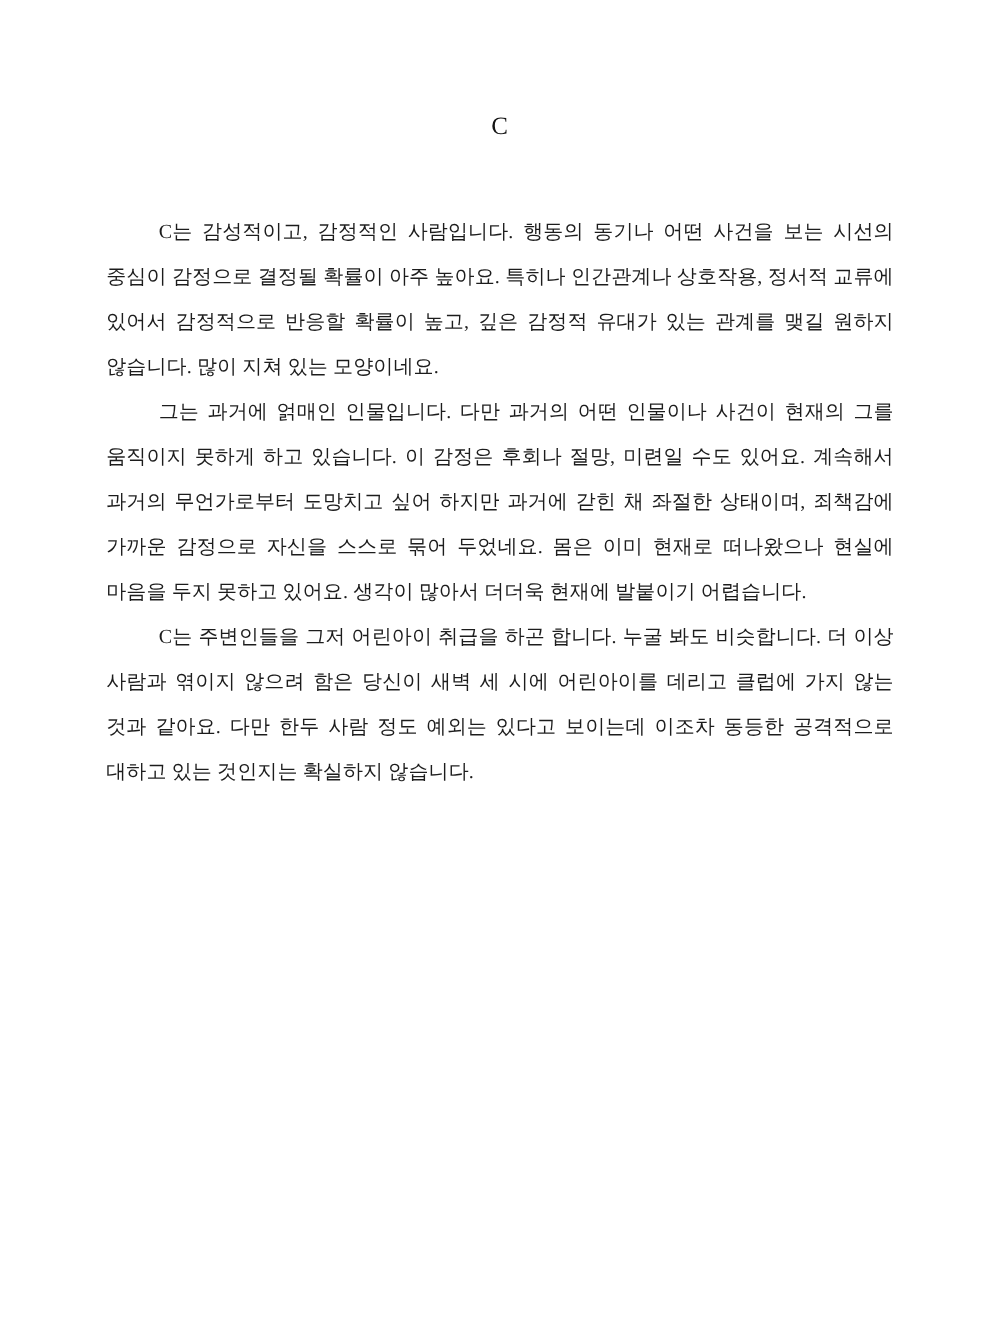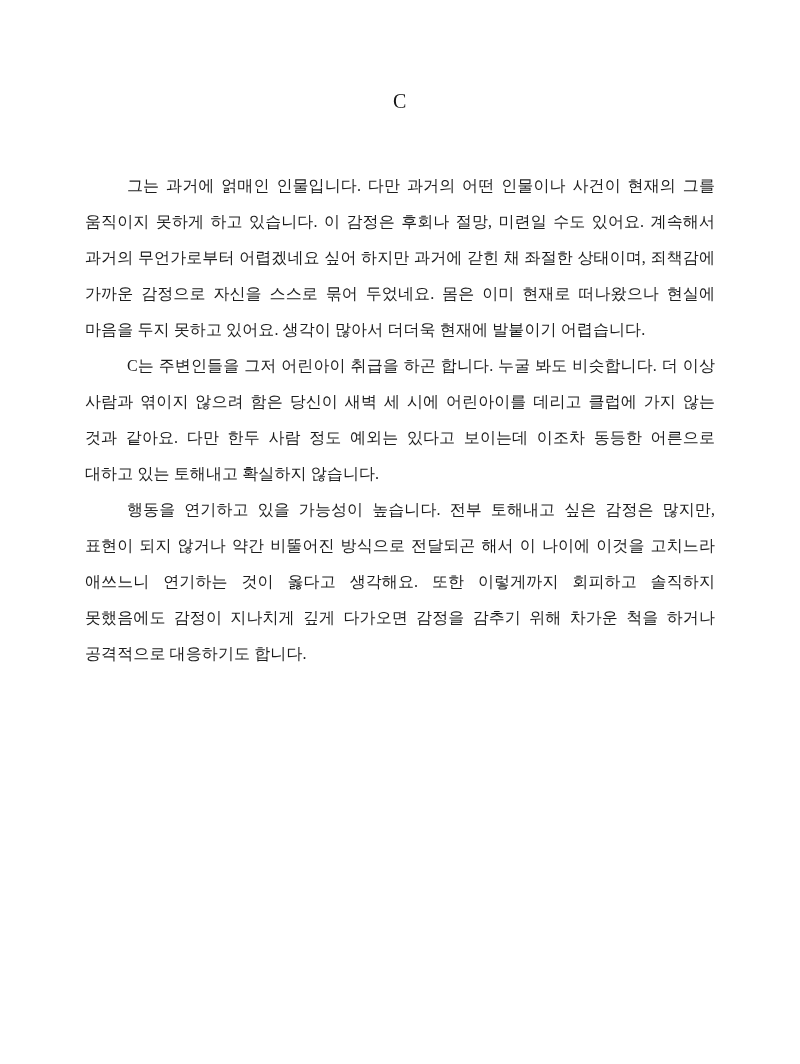--- a/index.html
+++ b/index.html
@@ -38,17 +38,17 @@
     letter-spacing: 0.1px;
     color: #1c1c1c;
   }
 </style>
 </head>
 <body>
 
 <div class="page">
   <h1 class="doc-title">C</h1>
   <div class="doc-body" id="doc-body">
-      <p>그는 과거에 얽매인 인물입니다. 다만 과거의 어떤 인물이나 사건이 현재의 그를 움직이지 못하게 하고 있습니다. 이 감정은 후회나 절망, 미련일 수도 있어요. 계속해서 과거의 무언가로부터 어렵겠네요 싶어 하지만 과거에 갇힌 채 좌절한 상태이며, 죄책감에 가까운 감정으로 자신을 스스로 묶어 두었네요. 몸은 이미 현재로 떠나왔으나 현실에 마음을 두지 못하고 있어요. 생각이 많아서 더더욱 현재에 발붙이기 어렵습니다.</p>
-      <p>C는 주변인들을 그저 어린아이 취급을 하곤 합니다. 누굴 봐도 비슷합니다. 더 이상 사람과 엮이지 않으려 함은 당신이 새벽 세 시에 어린아이를 데리고 클럽에 가지 않는 것과 같아요. 다만 한두 사람 정도 예외는 있다고 보이는데 이조차 동등한 어른으로 대하고 있는 토해내고 확실하지 않습니다.</p>
-      <p>행동을 연기하고 있을 가능성이 높습니다. 전부 토해내고 싶은 감정은 많지만, 표현이 되지 않거나 약간 비뚤어진 방식으로 전달되곤 해서 이 나이에 이것을 고치느라 애쓰느니 연기하는 것이 옳다고 생각해요. 또한 이렇게까지 회피하고 솔직하지 못했음에도 감정이 지나치게 깊게 다가오면 감정을 감추기 위해 차가운 척을 하거나 공격적으로 대응하기도 합니다.</p>
+      <p>C는 감성적이고, 감정적인 사람입니다. 행동의 동기나 어떤 사건을 보는 시선의 중심이 감정으로 결정될 확률이 아주 높아요. 특히나 인간관계나 상호작용, 정서적 교류에 있어서 감정적으로 반응할 확률이 높고, 깊은 감정적 유대가 있는 관계를 맺길 원하지 않습니다. 많이 지쳐 있는 모양이네요.</p>
+      <p>그는 과거에 얽매인 인물입니다. 다만 과거의 어떤 인물이나 사건이 현재의 그를 움직이지 못하게 하고 있습니다. 이 감정은 후회나 절망, 미련일 수도 있어요. 계속해서 과거의 무언가로부터 도망치고 싶어 하지만 과거에 갇힌 채 좌절한 상태이며, 죄책감에 가까운 감정으로 자신을 스스로 묶어 두었네요. 몸은 이미 현재로 떠나왔으나 현실에 마음을 두지 못하고 있어요. 생각이 많아서 더더욱 현재에 발붙이기 어렵습니다.</p>
+      <p>C는 주변인들을 그저 어린아이 취급을 하곤 합니다. 누굴 봐도 비슷합니다. 더 이상 사람과 엮이지 않으려 함은 당신이 새벽 세 시에 어린아이를 데리고 클럽에 가지 않는 것과 같아요. 다만 한두 사람 정도 예외는 있다고 보이는데 이조차 동등한 공격적으로 대하고 있는 것인지는 확실하지 않습니다.</p>
     </div>
 </div>
 
 </body></html>

